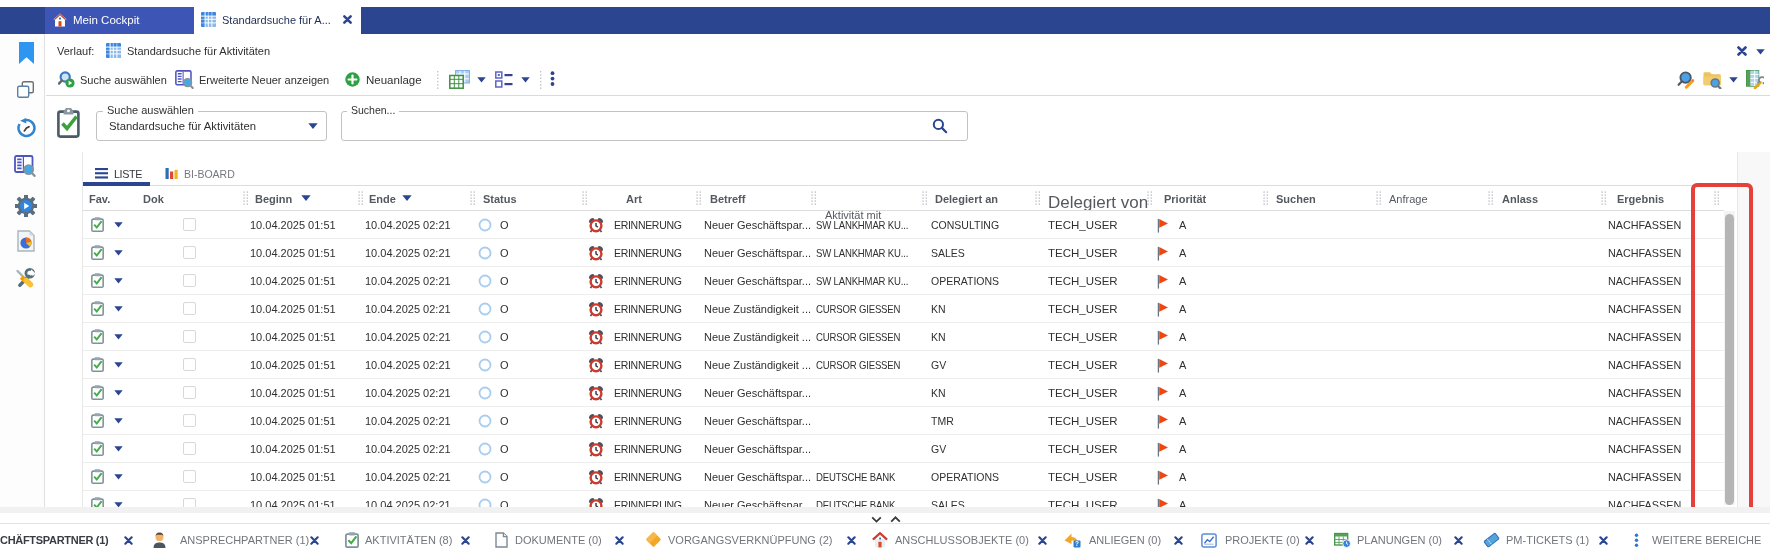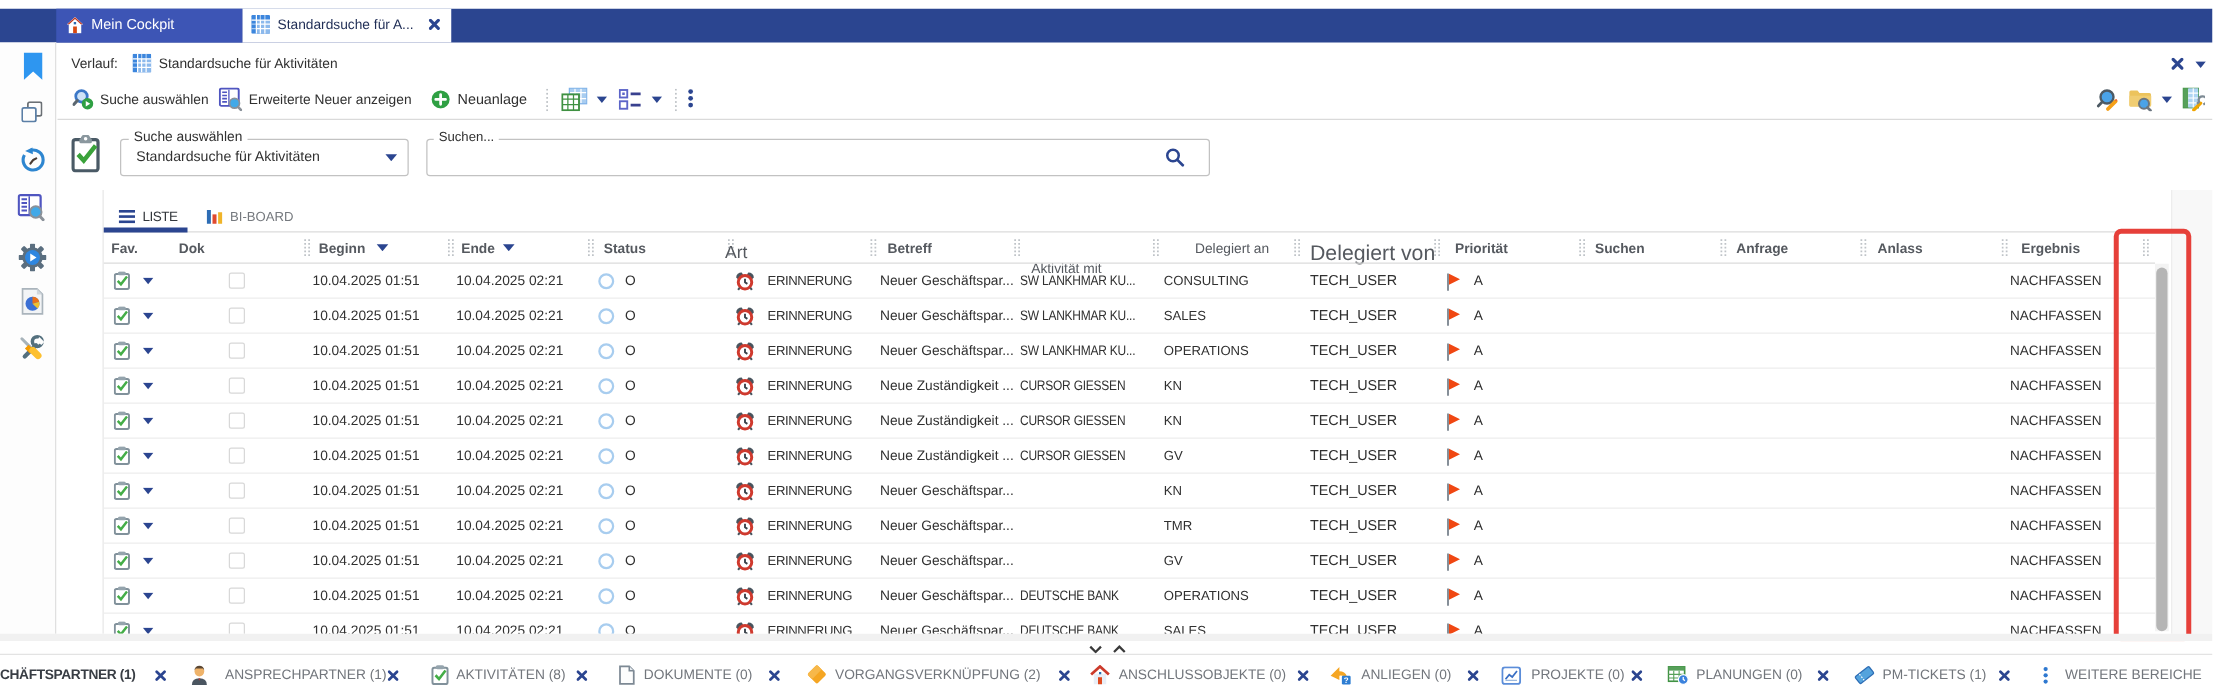--- a/index.html
+++ b/index.html
@@ -296,21 +296,21 @@
       <rect x="0.4" y="3.4" width="1.4" height="1.4"></rect>
       <rect x="3.6" y="3.4" width="1.4" height="1.4"></rect>
       <rect x="0.4" y="6.4" width="1.4" height="1.4"></rect>
       <rect x="3.6" y="6.4" width="1.4" height="1.4"></rect>
       <rect x="0.4" y="9.4" width="1.4" height="1.4"></rect>
       <rect x="3.6" y="9.4" width="1.4" height="1.4"></rect>
       <rect x="0.4" y="12.4" width="1.4" height="1.4"></rect>
       <rect x="3.6" y="12.4" width="1.4" height="1.4"></rect>
     </g>
   </svg>
-<div class="t" style="left:580px;top:193px;font-size:14px;font-weight:normal;color:#55595f">Art</div>
+<div class="t" style="left:626px;top:193px;font-size:11px;font-weight:bold;color:#55595f">Art</div>
 <svg style="position:absolute;left:696px;top:191px" width="6" height="14" viewBox="0 0 6 14">
 <g fill="#bfc3c8">
       <rect x="0.4" y="0.4" width="1.4" height="1.4"></rect>
       <rect x="3.6" y="0.4" width="1.4" height="1.4"></rect>
       <rect x="0.4" y="3.4" width="1.4" height="1.4"></rect>
       <rect x="3.6" y="3.4" width="1.4" height="1.4"></rect>
       <rect x="0.4" y="6.4" width="1.4" height="1.4"></rect>
       <rect x="3.6" y="6.4" width="1.4" height="1.4"></rect>
       <rect x="0.4" y="9.4" width="1.4" height="1.4"></rect>
       <rect x="3.6" y="9.4" width="1.4" height="1.4"></rect>
@@ -341,21 +341,21 @@
       <rect x="0.4" y="3.4" width="1.4" height="1.4"></rect>
       <rect x="3.6" y="3.4" width="1.4" height="1.4"></rect>
       <rect x="0.4" y="6.4" width="1.4" height="1.4"></rect>
       <rect x="3.6" y="6.4" width="1.4" height="1.4"></rect>
       <rect x="0.4" y="9.4" width="1.4" height="1.4"></rect>
       <rect x="3.6" y="9.4" width="1.4" height="1.4"></rect>
       <rect x="0.4" y="12.4" width="1.4" height="1.4"></rect>
       <rect x="3.6" y="12.4" width="1.4" height="1.4"></rect>
     </g>
   </svg>
-<div class="t" style="left:956px;top:193px;font-size:11px;font-weight:normal;color:#55595f">Delegiert an</div>
+<div class="t" style="left:935px;top:193px;font-size:11px;font-weight:bold;color:#55595f">Delegiert an</div>
 <svg style="position:absolute;left:1035px;top:191px" width="6" height="14" viewBox="0 0 6 14">
 <g fill="#bfc3c8">
       <rect x="0.4" y="0.4" width="1.4" height="1.4"></rect>
       <rect x="3.6" y="0.4" width="1.4" height="1.4"></rect>
       <rect x="0.4" y="3.4" width="1.4" height="1.4"></rect>
       <rect x="3.6" y="3.4" width="1.4" height="1.4"></rect>
       <rect x="0.4" y="6.4" width="1.4" height="1.4"></rect>
       <rect x="3.6" y="6.4" width="1.4" height="1.4"></rect>
       <rect x="0.4" y="9.4" width="1.4" height="1.4"></rect>
       <rect x="3.6" y="9.4" width="1.4" height="1.4"></rect>
@@ -401,21 +401,21 @@
       <rect x="0.4" y="3.4" width="1.4" height="1.4"></rect>
       <rect x="3.6" y="3.4" width="1.4" height="1.4"></rect>
       <rect x="0.4" y="6.4" width="1.4" height="1.4"></rect>
       <rect x="3.6" y="6.4" width="1.4" height="1.4"></rect>
       <rect x="0.4" y="9.4" width="1.4" height="1.4"></rect>
       <rect x="3.6" y="9.4" width="1.4" height="1.4"></rect>
       <rect x="0.4" y="12.4" width="1.4" height="1.4"></rect>
       <rect x="3.6" y="12.4" width="1.4" height="1.4"></rect>
     </g>
   </svg>
-<div class="t" style="left:1389px;top:193px;font-size:11px;font-weight:bold;color:#55595f">Anfrage</div>
+<div class="t" style="left:1389px;top:193px;font-size:11px;font-weight:normal;color:#55595f">Anfrage</div>
 <svg style="position:absolute;left:1488px;top:191px" width="6" height="14" viewBox="0 0 6 14">
 <g fill="#bfc3c8">
       <rect x="0.4" y="0.4" width="1.4" height="1.4"></rect>
       <rect x="3.6" y="0.4" width="1.4" height="1.4"></rect>
       <rect x="0.4" y="3.4" width="1.4" height="1.4"></rect>
       <rect x="3.6" y="3.4" width="1.4" height="1.4"></rect>
       <rect x="0.4" y="6.4" width="1.4" height="1.4"></rect>
       <rect x="3.6" y="6.4" width="1.4" height="1.4"></rect>
       <rect x="0.4" y="9.4" width="1.4" height="1.4"></rect>
       <rect x="3.6" y="9.4" width="1.4" height="1.4"></rect>

